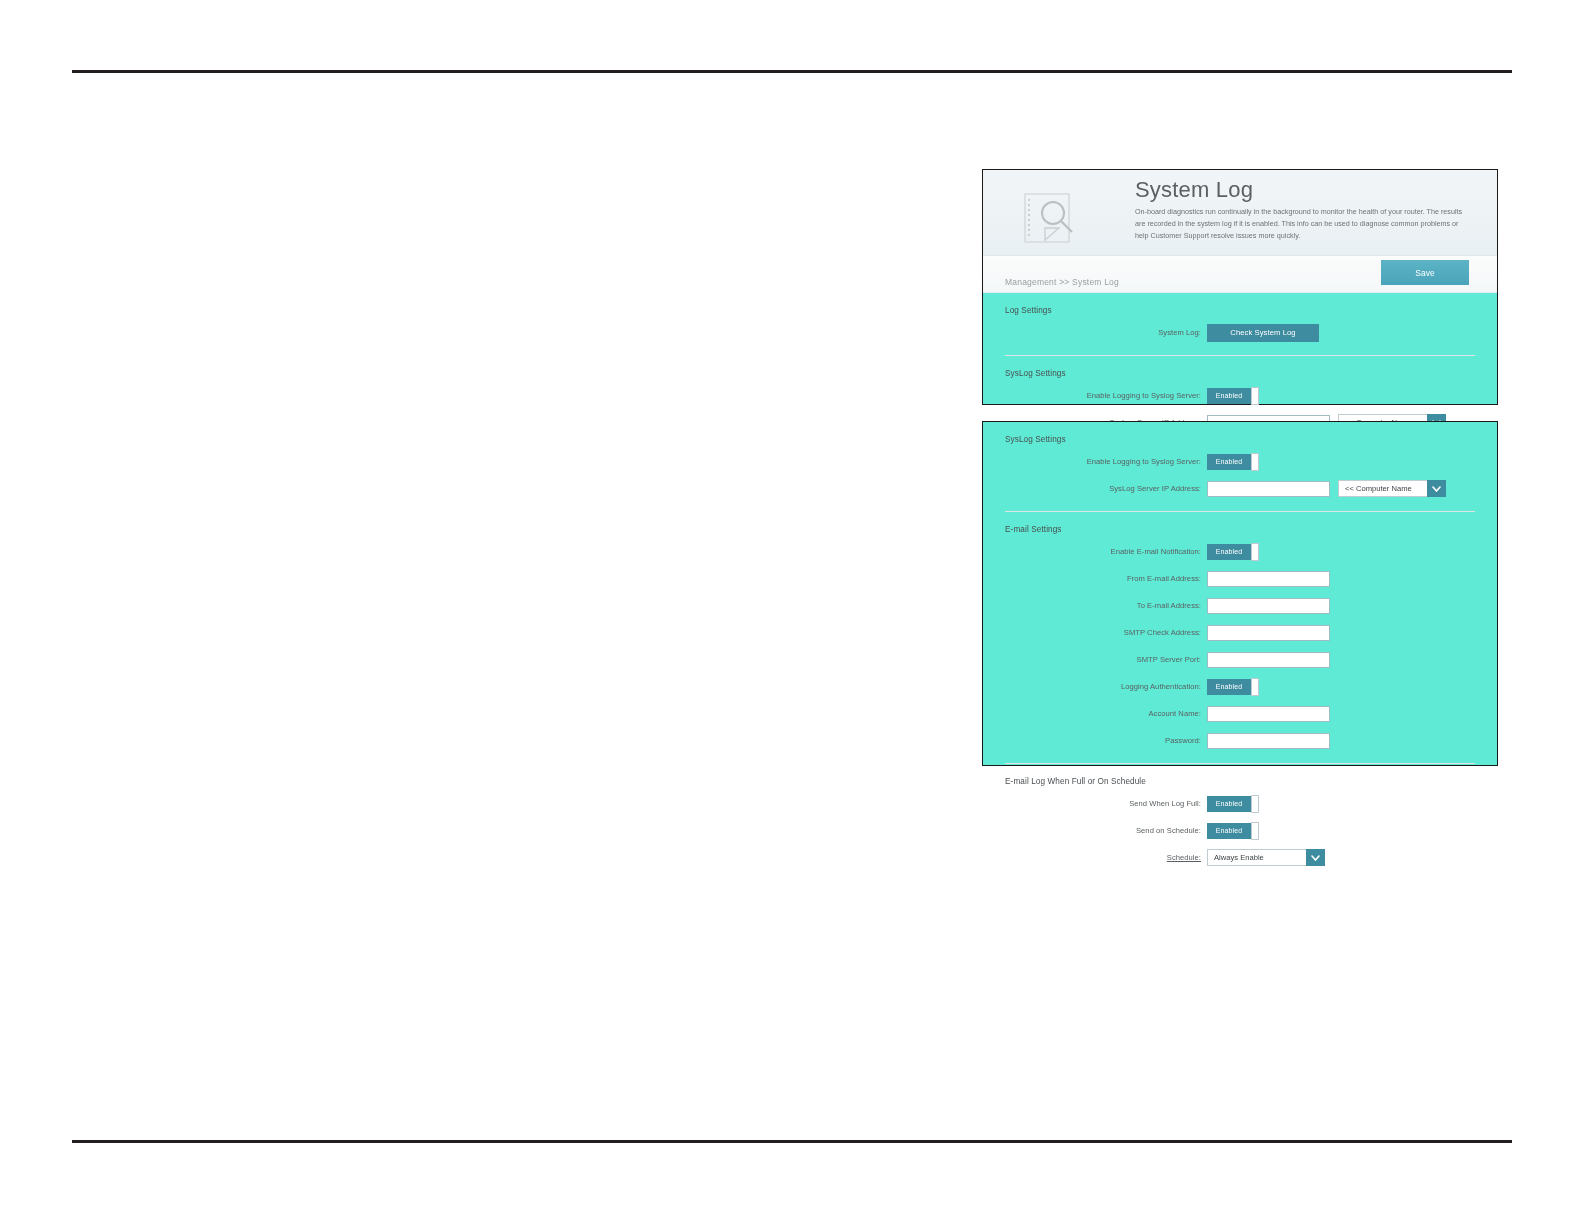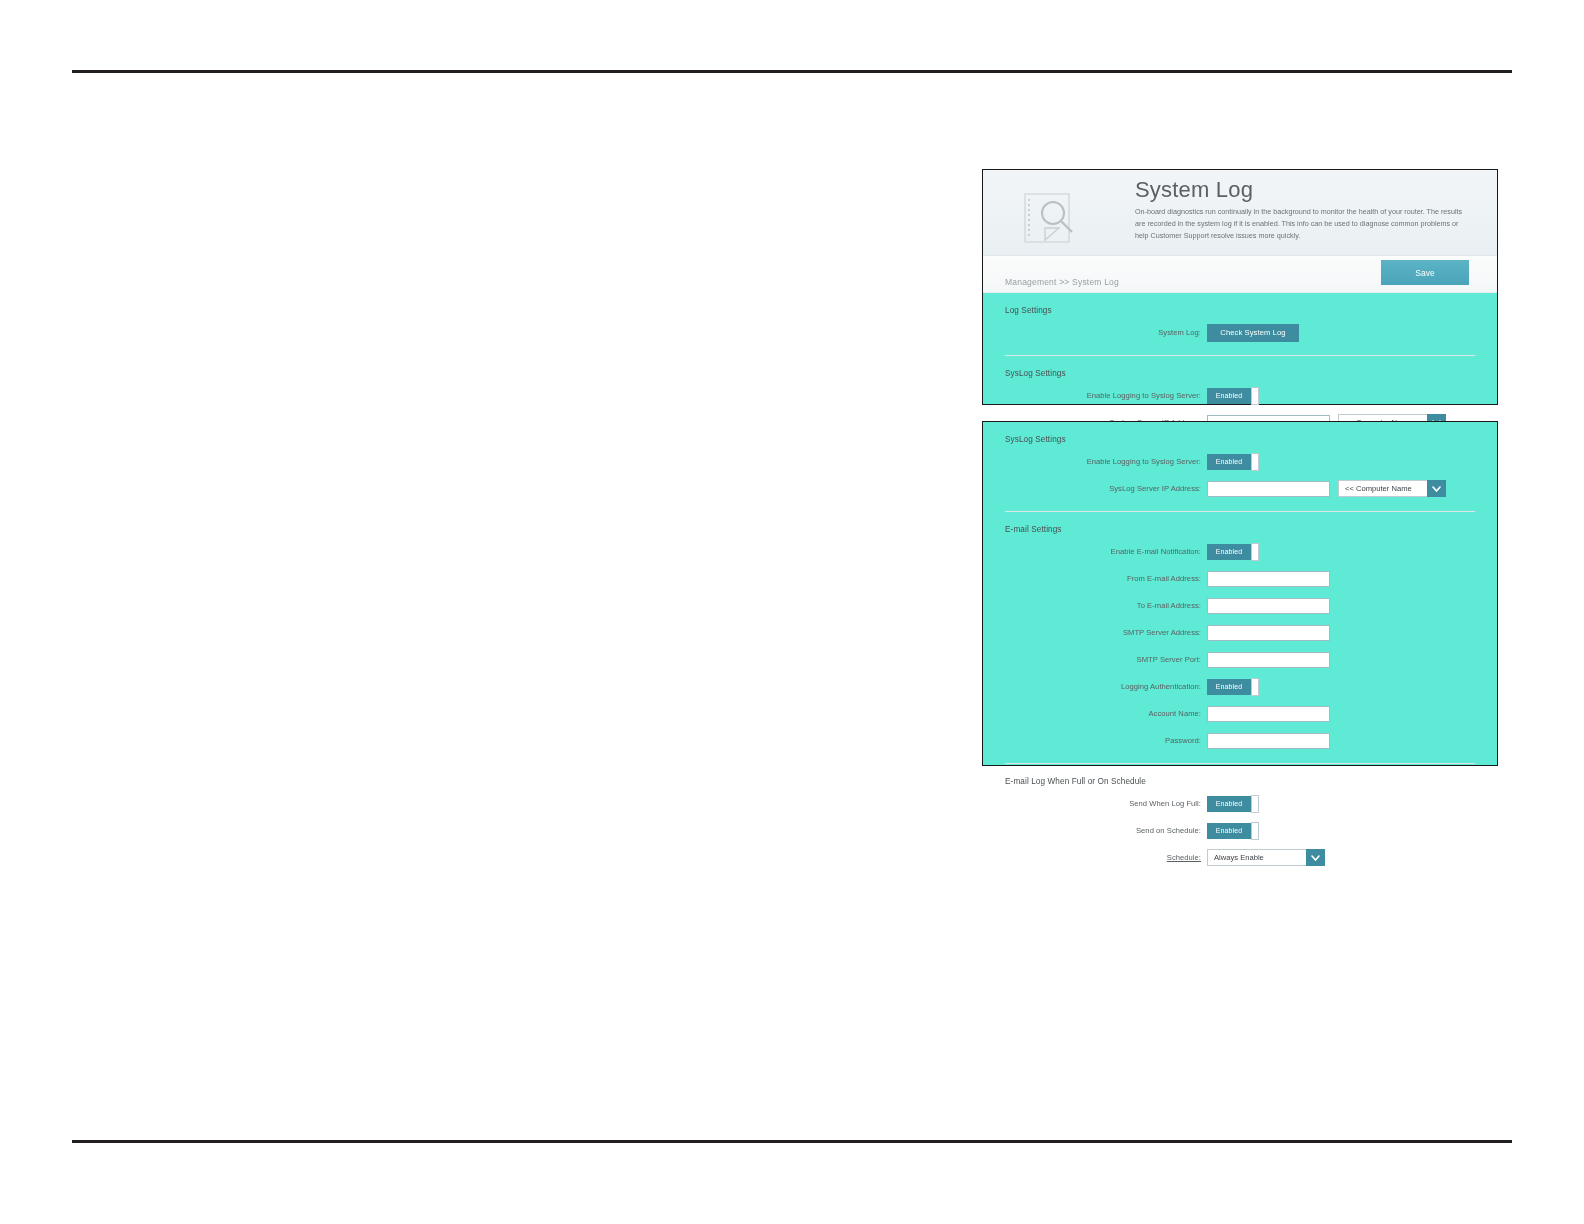--- a/index.html
+++ b/index.html
@@ -202,21 +202,21 @@
     border: none;
     height: 18px;
     padding: 0 14px;
     display: inline-flex;
     align-items: center;
     justify-content: center;
     cursor: pointer;
     font-family: "Liberation Sans", sans-serif;
     letter-spacing: 0.1px;
   }
-  .teal-btn.wide { width: 92px; padding: 0; }
+  .teal-btn.wide { width: 112px; padding: 0; }
 
   
   .tinput {
     width: 123px;
     height: 16px;
     border: 1px solid #9fbcc4;
     background: #ffffff;
     box-sizing: border-box;
     font-size: 7.5px;
     padding: 0 3px;
@@ -394,21 +394,21 @@
     </div>
 
     <div class="row">
       <div class="lbl">To E-mail Address:</div>
       <div class="ctl">
         <input class="tinput" type="text" value="" style="">
       </div>
     </div>
 
     <div class="row">
-      <div class="lbl">SMTP Server Address:</div>
+      <div class="lbl">SMTP Check Address:</div>
       <div class="ctl">
         <input class="tinput" type="text" value="" style="">
       </div>
     </div>
 
     <div class="row">
       <div class="lbl">SMTP Server Port:</div>
       <div class="ctl">
         <input class="tinput" type="text" value="" style="">
       </div>

